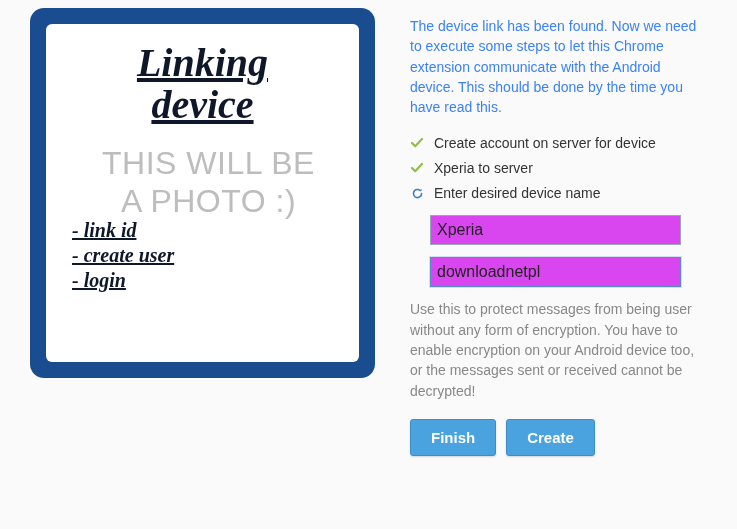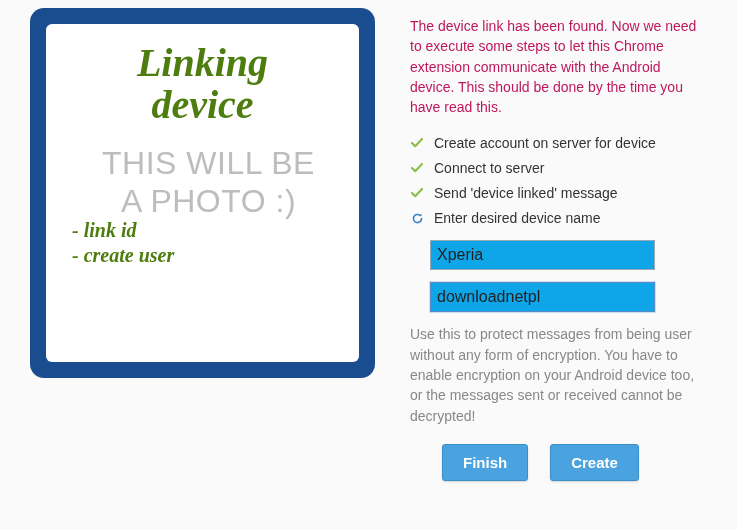--- a/index.html
+++ b/index.html
@@ -31,22 +31,23 @@
     background: #fff;
     border-radius: 6px;
     width: 100%;
     height: 100%;
     position: relative;
     padding: 18px 20px;
   }
   .handwriting {
     font-family: "Comic Sans MS", "Segoe Script", cursive;
     font-style: italic;
-    color: #4d7c0f;
+    color: #0f172a;
     font-weight: bold;
+    text-decoration: underline;
   }
   .hw-title {
     font-size: 40px;
     line-height: 1.05;
     text-align: center;
     margin-bottom: 6px;
   }
   .watermark {
     position: absolute;
     top: 120px;
@@ -67,21 +68,21 @@
     margin-top: 92px;
     font-size: 20px;
     line-height: 1.25;
     padding-left: 6px;
   }
   .right {
     flex: 1;
     padding: 8px 30px 0 30px;
   }
   .intro {
-    color: #be185d;
+    color: #3b82f6;
     line-height: 1.45;
     margin-bottom: 18px;
   }
   .steps { list-style: none; }
   .steps li {
     display: flex;
     align-items: center;
     gap: 10px;
     margin: 9px 0;
     color: #333;
@@ -92,39 +93,39 @@
     flex-shrink: 0;
     display: inline-flex;
     align-items: center;
     justify-content: center;
   }
   .chk-icon svg { width: 12px; height: 12px; }
   .spin-icon svg { width: 13px; height: 13px; }
   .inputs { margin: 14px 0 10px 20px; }
   .inputs input {
     display: block;
-    width: 225px;
+    width: 251px;
     height: 30px;
     border: 1px solid #9aa8b5;
     padding: 3px 6px;
     font-size: 16px;
     margin-bottom: 12px;
-    background: #0ea5e9;
+    background: #d946ef;
     color: #222;
   }
   .inputs input:nth-child(2) {
     border: 1px solid #5a8cc9;
     box-shadow: 0 0 0 1px rgba(90,140,201,0.25);
   }
   .helper {
     color: #888;
     line-height: 1.45;
     margin: 8px 0 18px 0;
   }
-  .buttons { display: flex; gap: 22px; margin-left: 32px; }
+  .buttons { display: flex; gap: 10px; }
   .btn {
     background: #4aa3df;
     color: #fff;
     border: 1px solid #3b8fc9;
     border-radius: 3px;
     padding: 9px 20px;
     font-size: 15px;
     font-weight: 600;
     cursor: pointer;
     box-shadow: 0 1px 2px rgba(0,0,0,0.15);
@@ -142,20 +143,21 @@
           <span>Linking</span><br>
           <span>device</span>
         </div>
         <div class="watermark">
           <span>THIS WILL BE</span><br>
           <span>A PHOTO :)</span>
         </div>
         <div class="handwriting hw-list">
           <div>- link id</div>
           <div>- create user</div>
+          <div>- login</div>
         </div>
       </div>
     </div>
   </div>
 
   <div class="right">
     <p class="intro">The device link has been found. Now we need to execute some steps to let this Chrome extension communicate with the Android device. This should be done by the time you have read this.</p>
 
     <ul class="steps">
       <li>
@@ -165,29 +167,21 @@
             </svg>
         </span>
         <span>Create account on server for device</span>
       </li>
       <li>
         <span class="chk-icon">
           <svg viewBox="0 0 12 12">
               <path d="M1 6 L4.2 9.2 L11 2" stroke="#8fbe4a" stroke-width="2.2" fill="none" stroke-linecap="round" stroke-linejoin="round"></path>
             </svg>
         </span>
-        <span>Connect to server</span>
-      </li>
-      <li>
-        <span class="chk-icon">
-          <svg viewBox="0 0 12 12">
-              <path d="M1 6 L4.2 9.2 L11 2" stroke="#8fbe4a" stroke-width="2.2" fill="none" stroke-linecap="round" stroke-linejoin="round"></path>
-            </svg>
-        </span>
-        <span>Send 'device linked' message</span>
+        <span>Xperia to server</span>
       </li>
       <li>
         <span class="spin-icon">
           <svg viewBox="0 0 16 16">
               <path d="M13 8a5 5 0 1 1-1.7-3.7" stroke="#3a7fbf" stroke-width="2" fill="none" stroke-linecap="round"></path>
               <path d="M13 2 L13 5 L10 5 Z" fill="#3a7fbf"></path>
             </svg>
         </span>
         <span>Enter desired device name</span>
       </li>

